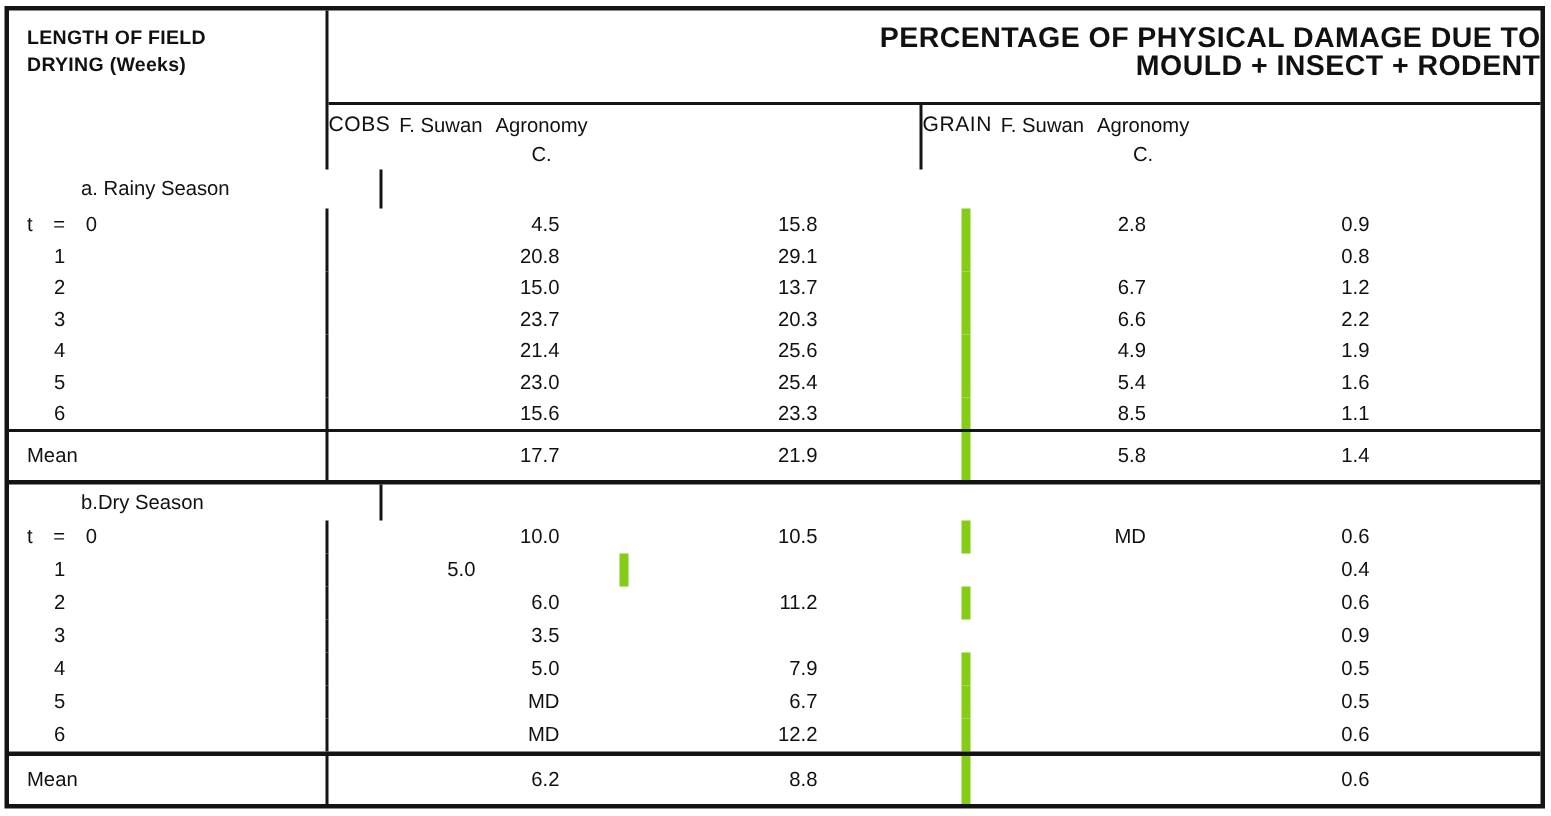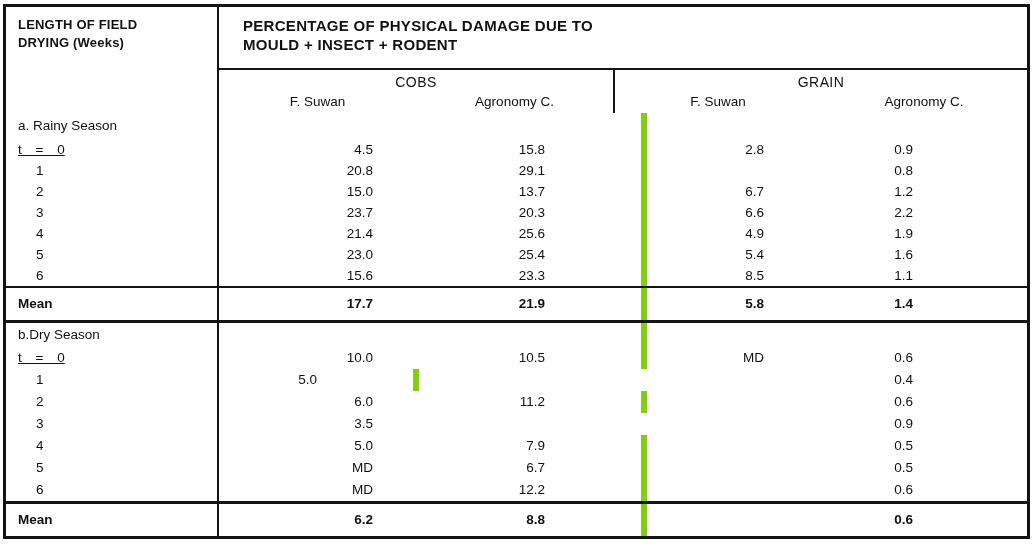--- a/index.html
+++ b/index.html
@@ -9,40 +9,40 @@
   
   .c{box-sizing:border-box;}
   .c1{width:213px;border-right:2px solid #141414;padding-left:12px;}
   .c2{width:196px;text-align:right;padding-right:74px;margin-left:32px;}
   .c3{width:200px;border-right:6px solid #84cc16;text-align:right;padding-right:96px;}
   .c4{width:204px;text-align:right;padding-right:87px;}
   .c5{flex:1;text-align:right;padding-right:114px;}
   
   .band1{height:68px;}
   .hdrL{box-sizing:border-box;width:213px;border-right:2px solid #141414;padding:9px 10px 0 12px;font-weight:bold;font-size:13px;line-height:18px;letter-spacing:.2px;}
-  .hdrR{flex:1;border-bottom:2px solid #141414;text-align:left;padding-top:9px;font-weight:bold;font-size:15px;line-height:19px;letter-spacing:.3px;padding-left:24px;}
+  .hdrR{flex:1;border-bottom:2px solid #141414;text-align:right;padding-top:9px;font-weight:bold;font-size:19px;line-height:19px;letter-spacing:.3px;padding-left:24px;}
   
   .band2{height:46px;}
   .band2 .c1{border-right:2px solid #141414;}
-  .grp{display:flex;flex-direction:column;padding-top:3px;box-sizing:border-box;}
+  .grp{display:flex;flex-direction:row;padding-top:3px;box-sizing:border-box;}
   .grpCobs{width:396px;border-right:2px solid #141414;}
   .grpGrain{flex:1;}
   .grp-label{text-align:center;font-size:14px;line-height:18px;letter-spacing:.4px;}
   .subcols{display:flex;margin-top:1px;}
   .subcols span{flex:1;text-align:center;font-size:13.5px;line-height:19px;}
   
   .row{display:flex;font-size:13.5px;}
   .sec0 .row{line-height:21px;height:21px;}
   .sec1 .row{line-height:22px;height:22px;}
-  .seclabel-row{height:26px !important;line-height:26px !important;display:flex;}
+  .seclabel-row{height:26px !important;line-height:26px !important;display:flex;align-items:flex-end;padding-left:36px;}
   .sec1 .seclabel-row{height:24px !important;line-height:24px !important;}
   .wk{display:inline-block;padding-left:18px;}
-  .teq{padding-left:0;word-spacing:10px;text-decoration:underline;}
+  .teq{padding-left:0;word-spacing:10px;}
   .hsep{height:3px;background:#141414;}
-  .mean-row{height:32px;align-items:flex-start;font-size:13.5px;font-weight:bold;}
+  .mean-row{height:32px;align-items:flex-start;font-size:13.5px;}
   .mean-row .c{line-height:32px;}
   .grow{flex:1 1 auto;}
   .secbody{display:flex;flex-direction:column;}
 </style>
 </head>
 <body>
 
 <div class="tbl">
 
   <div class="band band1">

